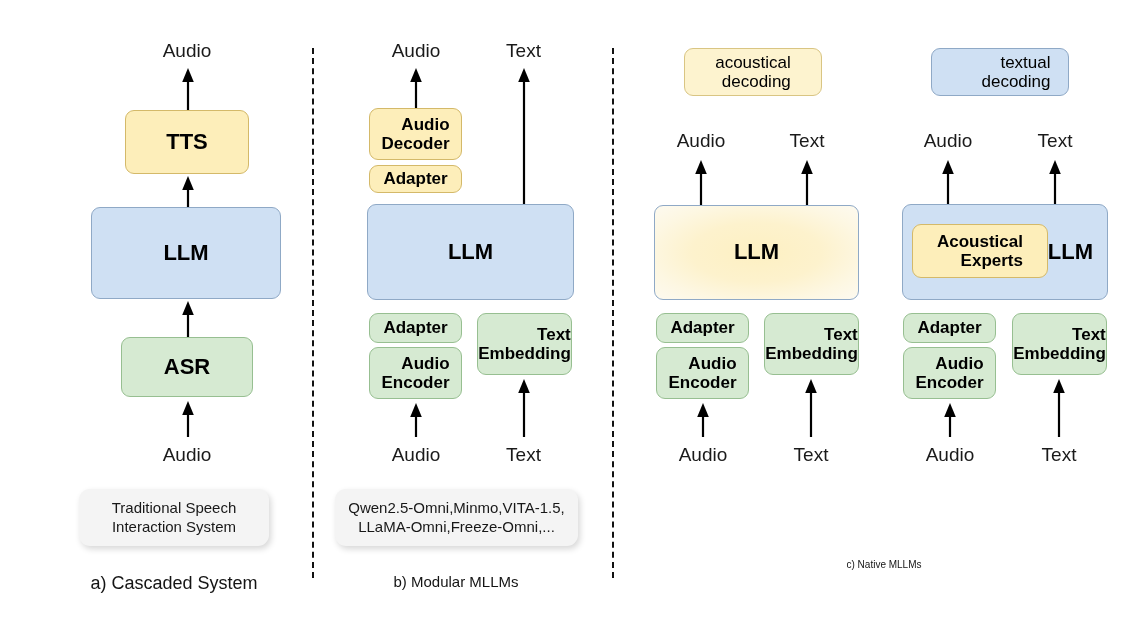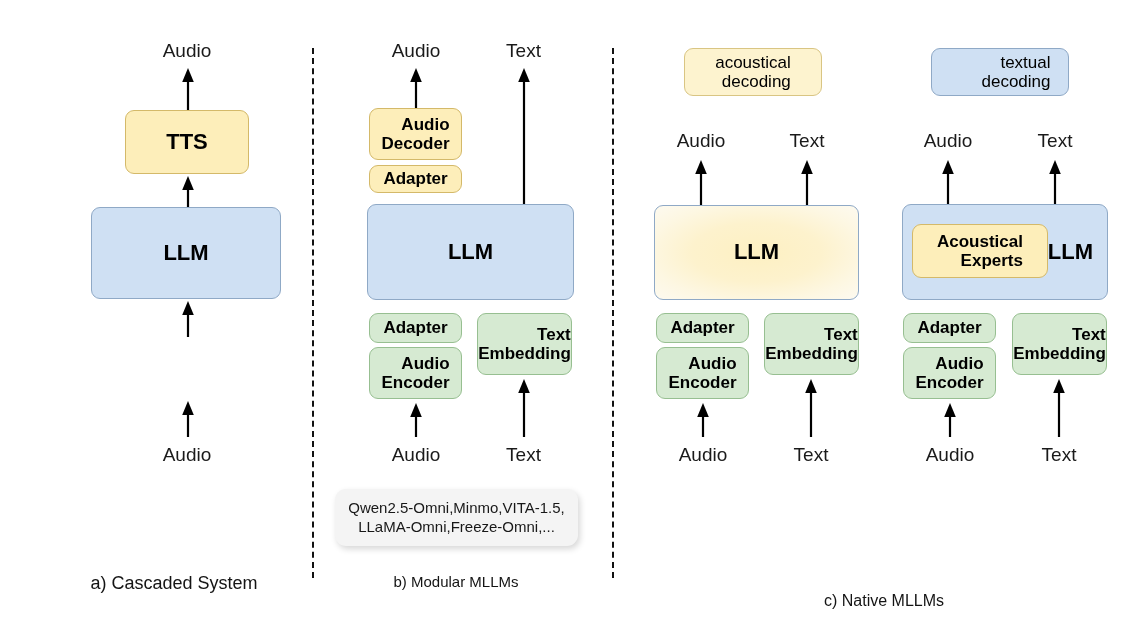--- a/index.html
+++ b/index.html
@@ -141,30 +141,33 @@
 
   <div class="node blue" style="left:67px; top:207px; width:190px; height:92px; font-size:22px;">LLM</div>
 
   <div class="arrow" style="left:155px; top:301px;">
     <svg width="18" height="36" viewBox="0 0 18 36">
       <line x1="9" y1="36" x2="9" y2="11" stroke="#000" stroke-width="2.2"></line>
       <polygon points="9,0 3.2,14 14.8,14" fill="#000"></polygon>
     </svg>
   </div>
 
+  <div class="node green" style="left:97px; top:337px; width:132px; height:60px; font-size:22px;">ASR</div>
 
   <div class="arrow" style="left:155px; top:401px;">
     <svg width="18" height="36" viewBox="0 0 18 36">
       <line x1="9" y1="36" x2="9" y2="11" stroke="#000" stroke-width="2.2"></line>
       <polygon points="9,0 3.2,14 14.8,14" fill="#000"></polygon>
     </svg>
   </div>
 
   <div class="plain-label" style="left:101px; top:444px; width:124px; font-size:19px;">Audio</div>
 
+  <div class="chip" style="left:55px; top:489px; width:190px; height:57px; font-size:15px;">Traditional Speech
+Interaction System</div>
 
   <div class="panel-caption" style="left:40px; top:573px; width:220px; font-size:18px;">a) Cascaded System</div>
 
   <div class="divider" style="left:288px; top:48px; height:530px;"></div>
 
   <div class="plain-label" style="left:347px; top:40px; width:90px; font-size:19px;">Audio</div>
   <div class="plain-label" style="left:462px; top:40px; width:75px; font-size:19px;">Text</div>
 
   <div class="arrow" style="left:383px; top:68px;">
     <svg width="18" height="40" viewBox="0 0 18 40">
@@ -309,15 +312,15 @@
     <svg width="18" height="58" viewBox="0 0 18 58">
       <line x1="9" y1="58" x2="9" y2="11" stroke="#000" stroke-width="2.2"></line>
       <polygon points="9,0 3.2,14 14.8,14" fill="#000"></polygon>
     </svg>
   </div>
 
   <div class="plain-label" style="left:886px; top:444px; width:80px; font-size:19px;">Audio</div>
   <div class="plain-label" style="left:1004px; top:444px; width:62px; font-size:19px;">Text</div>
 
 
-  <div class="panel-caption" style="left:750px; top:592px; width:220px; font-size:16px;">c) Native MLLMs</div>
+  <div class="panel-caption" style="left:750px; top:559px; width:220px; font-size:10px;">c) Native MLLMs</div>
 
 </div>
 
 </body></html>

